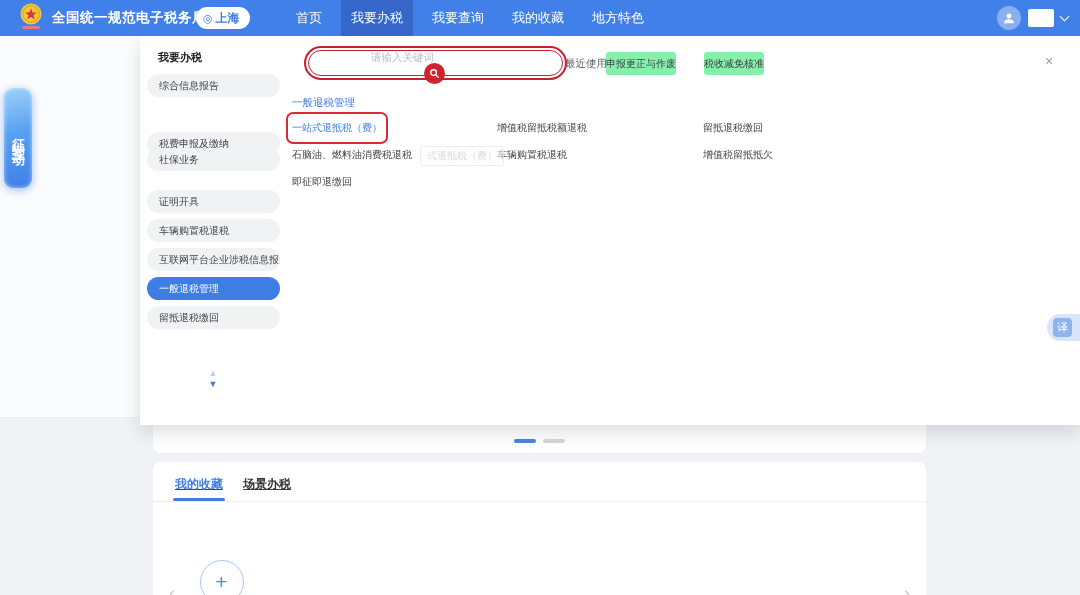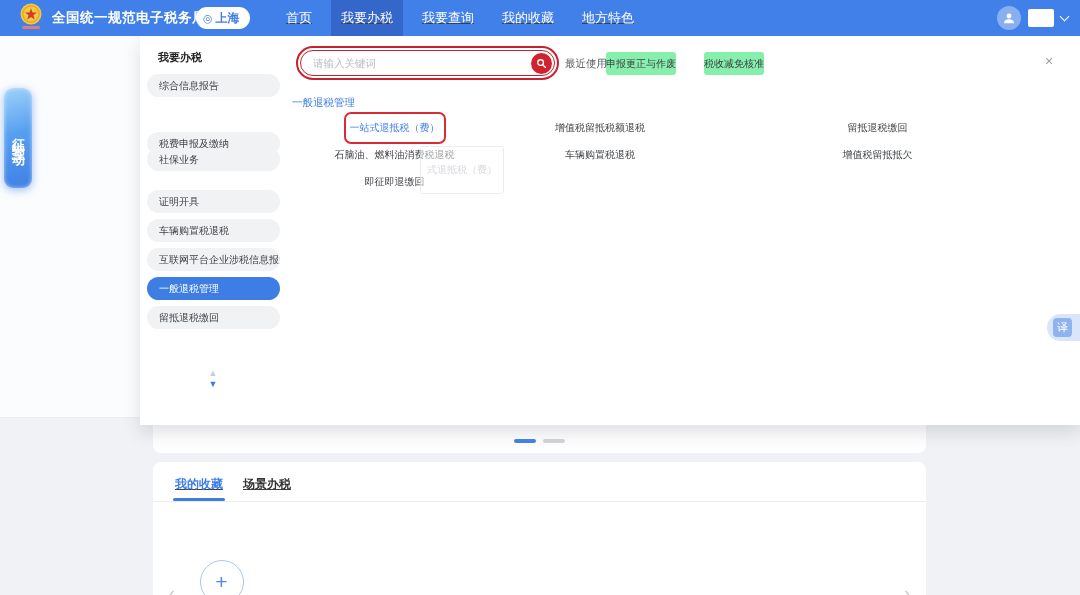--- a/index.html
+++ b/index.html
@@ -20,21 +20,21 @@
   .header-title {
     position:absolute; left:52px; top:0; line-height:36px;
     color:#fff; font-size:13.5px; font-weight:bold; letter-spacing:.5px;
   }
   .loc-badge {
     position:absolute; left:196px; top:7px; height:22px; padding:0 10px 0 7px;
     background:#fff; border-radius:11px; display:flex; align-items:center; gap:3px;
     color:#3e7ee4; font-size:12px; font-weight:bold; cursor:pointer;
   }
   .loc-pin { font-size:11px; line-height:1; }
-  .top-nav { position:absolute; left:272px; top:0; height:36px; display:flex;text-decoration:underline; }
+  .top-nav { position:absolute; left:282px; top:0; height:36px; display:flex; }
   .top-nav .nav-item {
     line-height:36px; padding:0 6px; margin:0 8px; color:#fff; font-size:13px; cursor:pointer;
   }
   .top-nav .nav-item.active { background:#3566c9; padding:0 10px; margin:0 5px; }
   .header-right { position:absolute; right:12px; top:0; height:36px; display:flex; align-items:center; gap:7px; }
   .avatar {
     width:24px; height:24px; border-radius:50%; background:rgba(255,255,255,.38);
     display:flex; align-items:center; justify-content:center; cursor:pointer;
   }
   .redacted-name { width:26px; height:18px; background:#fff; border-radius:2px; }
@@ -77,24 +77,24 @@
     background:#f1f2f4; color:#3c3f43; font-size:10px; line-height:23px;
     padding-left:12px; white-space:nowrap; overflow:hidden; cursor:pointer;
   }
   .pill.active { background:#3e7ee4; color:#fff; }
   .pager-arrows { position:absolute; left:0; top:332px; width:146px; text-align:center; line-height:0; }
   .pager-arrows span { display:block; font-size:9px; line-height:11px; cursor:pointer; }
   .arrow-up { color:#c3cedd; }
   .arrow-down { color:#3e7ee4; }
 
   .search-pill {
-    position:absolute; left:160px; top:14px; width:255px; height:26px;
+    position:absolute; left:168px; top:14px; width:255px; height:26px;
     border:1.5px solid #c9202d; border-radius:14px; background:#fff;
     outline:2px solid #c9202d; outline-offset:2px;
-    display:flex; align-items:center;
+    display:flex; align-items:center;flex-direction:column;
   }
   .search-input {
     flex:1; border:none; outline:none; background:transparent;
     font-size:10.5px; color:#555; padding:0 6px 0 12px;
     font-family:"Liberation Sans","DejaVu Sans",sans-serif;
   }
   .search-input::placeholder { color:#b9bcc2; }
   .search-btn {
     width:21px; height:21px; margin-right:2px; border-radius:50%; background:#cf232e;
     display:flex; align-items:center; justify-content:center; cursor:pointer; flex:none;
@@ -104,27 +104,27 @@
     position:absolute; top:16px; height:23px; background:#86efac; border-radius:3px;
     font-size:10px; color:#3c3f43; line-height:23px; padding:0 0; cursor:pointer; white-space:nowrap;
   }
   .chip.c1 { left:466px; }
   .chip.c2 { left:564px; }
   .close-x { position:absolute; left:905px; top:18px; font-size:14px; color:#9aa0a6; line-height:1; cursor:pointer; }
 
   .section-title { position:absolute; left:152px; top:60px; font-size:10.5px; color:#3e7ee4; cursor:pointer; }
   .links-grid { position:absolute; left:152px; top:82px; width:760px; display:grid;
     grid-template-columns:205px 206px 1fr; grid-auto-rows:27px; }
-  .link-item { font-size:10px; color:#3c3f43; line-height:20px; cursor:pointer; white-space:nowrap;text-align:center; }
+  .link-item { font-size:10px; color:#3c3f43; line-height:20px; cursor:pointer; white-space:nowrap; }
   .link-item a, .link-item span { vertical-align:middle; }
   .link-blue { color:#3e7ee4; }
   .annotated { display:inline-block; outline:2px solid #da2a33; outline-offset:4px; border-radius:1px; }
   .drag-ghost {
     position:absolute; left:280px; top:110px; font-size:10px; color:#c9ccd2;
-    border:1px solid #e4e6e9; border-radius:3px; padding:16px 6px; background:rgba(255,255,255,.65);
+    border:1px solid #e4e6e9; border-radius:3px; padding:2px 6px; background:rgba(255,255,255,.65);
     opacity:.75; white-space:nowrap; pointer-events:none;
   }
 
   
   .interact-float {
     position:absolute; left:4px; top:88px; width:28px; height:100px; border-radius:9px;
     background:linear-gradient(165deg,#9fd2fa 0%,#57a0f0 45%,#3f7fe6 100%);
     box-shadow:0 2px 8px rgba(64,128,232,.5), inset 0 0 4px rgba(255,255,255,.6);
     display:flex; align-items:center; justify-content:center;
     color:#fff; font-size:13px; font-weight:bold; z-index:50; cursor:pointer;

